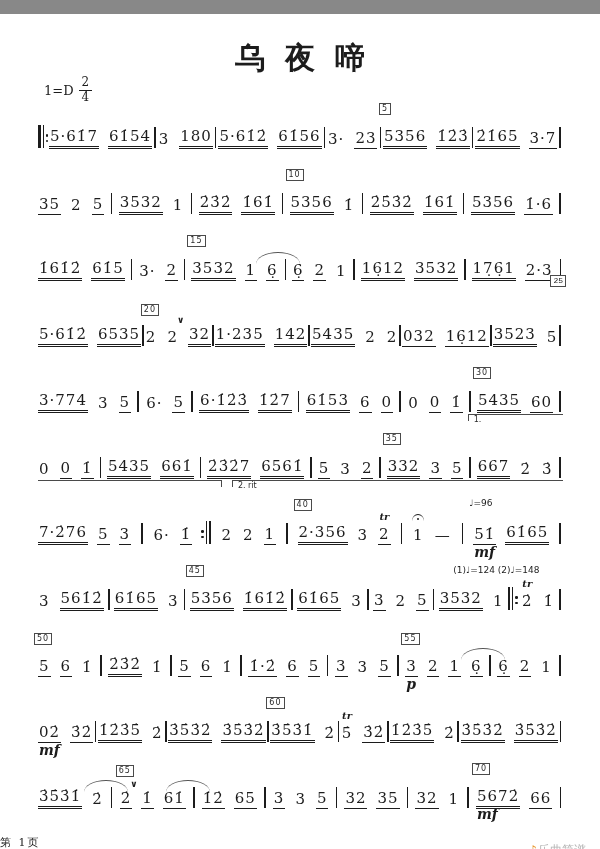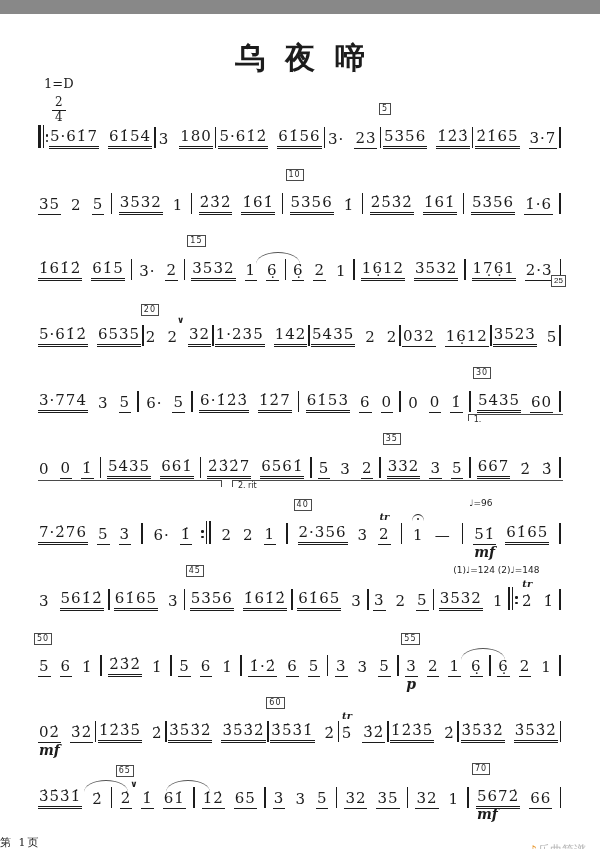--- a/index.html
+++ b/index.html
@@ -5,21 +5,21 @@
   html,body{margin:0;padding:0;background:#888;}
   .page{
     position:relative;width:600px;height:849px;background:#ffffff;
     font-family:"DejaVu Serif","Liberation Serif",serif;color:#1c1c1c;
     overflow:hidden;margin:14px auto;
   }
   .title{
     position:absolute;top:24px;left:0;width:100%;text-align:center;
     font-size:30px;font-weight:bold;letter-spacing:20px;text-indent:20px;
   }
-  .keysig{position:absolute;left:44px;top:62px;font-size:13px;display:flex;align-items:center;gap:5px;flex-direction:column;}
+  .keysig{position:absolute;left:44px;top:62px;font-size:13px;display:flex;align-items:center;gap:5px;}
   .frac{display:inline-flex;flex-direction:column;align-items:center;font-size:12px;line-height:1.15;}
   .frac .num{border-bottom:1px solid #1c1c1c;padding:0 3px;}
   .score{position:absolute;left:38px;top:89px;width:524px;}
   .line{position:relative;height:46px;margin-bottom:20px;display:flex;align-items:flex-end;justify-content:space-between;}
   .measure{display:flex;align-items:flex-end;gap:9px;}
   .grp{
     position:relative;display:inline-block;font-size:15px;line-height:1.05;
     letter-spacing:1px;padding:0 1px 1px 1px;white-space:nowrap;
   }
   .u1{border-bottom:1.5px solid #1c1c1c;}
@@ -28,21 +28,21 @@
   .rpt{display:inline-flex;align-items:flex-end;gap:2px;height:23px;margin-bottom:1px;}
   .rb{width:2.5px;height:23px;background:#1c1c1c;}
   .rt{width:1px;height:23px;background:#1c1c1c;}
   .rdots{display:flex;flex-direction:column;gap:3px;margin-bottom:6px;}
   .rdots i{width:2.5px;height:2.5px;border-radius:50%;background:#1c1c1c;display:block;}
   .mbox{
     position:absolute;top:-26px;left:-4px;font-size:8px;line-height:1;
     border:1px solid #4a4a4a;padding:1px 2px;color:#2a2a2a;background:#fff;
     font-family:"DejaVu Sans","Liberation Sans",sans-serif;z-index:3;
   }
-  .endbox{position:absolute;top:-26px;right:-4px;font-size:8px;line-height:1;border:1px solid #4a4a4a;padding:1px 2px;background:#fff;z-index:3;font-family:Liberation Sans, sans-serif;}
+  .endbox{position:absolute;top:-26px;right:-4px;font-size:8px;line-height:1;border:1px solid #4a4a4a;padding:1px 2px;background:#fff;z-index:3;font-family:Liberation Mono, monospace;}
   .orn{position:absolute;top:-15px;left:0;width:100%;text-align:center;font-size:10px;font-style:italic;font-weight:bold;letter-spacing:0;}
   .breath{position:absolute;top:-11px;left:-11px;font-size:9px;font-weight:bold;letter-spacing:0;}
   .ferm{position:absolute;top:-14px;left:0;width:100%;height:10px;}
   .ferm .fa{position:absolute;left:50%;margin-left:-6px;top:0;width:12px;height:6px;border-top:1.4px solid #1c1c1c;border-radius:50% 50% 0 0/100% 100% 0 0;}
   .ferm .fd{position:absolute;left:50%;margin-left:-1px;top:4px;width:2px;height:2px;border-radius:50%;background:#1c1c1c;}
   .tempo{position:absolute;top:-28px;left:-4px;font-size:9px;white-space:nowrap;letter-spacing:0;font-family:"DejaVu Sans","Liberation Sans",sans-serif;z-index:2;}
   .tempo.right{left:auto;right:-6px;}
   .dyn{position:absolute;bottom:-15px;left:1px;font-size:14px;font-style:italic;font-weight:bold;letter-spacing:0;line-height:1;}
   .slur{position:absolute;top:-11px;left:-36px;width:44px;height:11px;border-top:1.4px solid #555;border-radius:50% 50% 0 0/100% 100% 0 0;z-index:1;}
   .overline{position:absolute;top:-19px;height:6px;border-top:1px solid #4a4a4a;z-index:1;}

